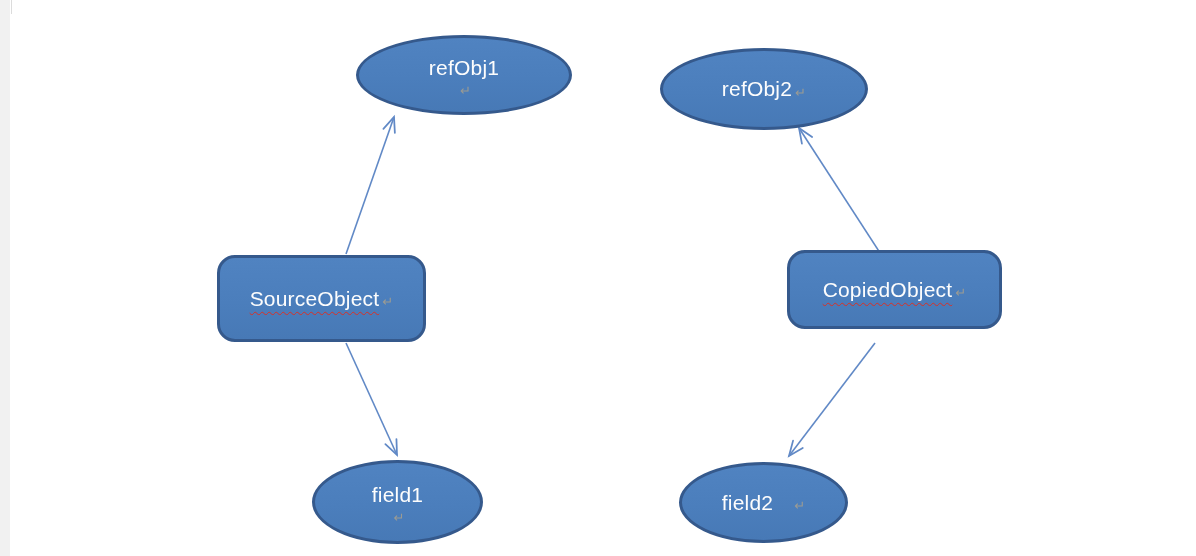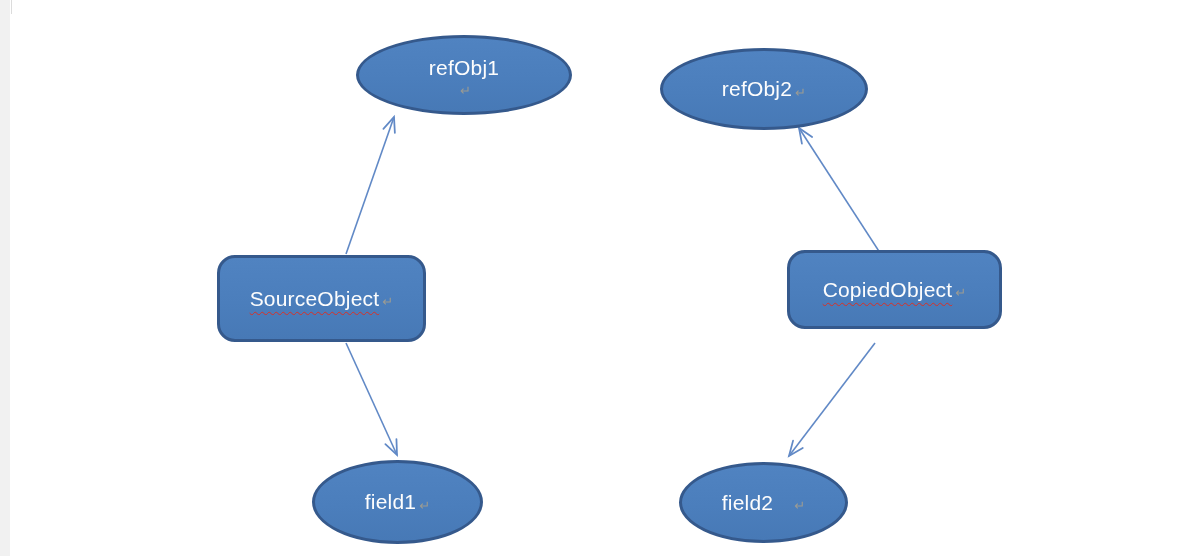--- a/index.html
+++ b/index.html
@@ -63,21 +63,21 @@
     margin-left: 3px;
     position: relative;
     top: 3px;
   }
 
   
   #n-refobj1      { left: 356px; top: 35px;  width: 216px; height: 80px; flex-direction: column; }
   #n-refobj2      { left: 660px; top: 48px;  width: 208px; height: 82px; align-items: center; }
   #n-sourceobject { left: 217px; top: 255px; width: 209px; height: 87px; }
   #n-copiedobject { left: 787px; top: 250px; width: 215px; height: 79px; }
-  #n-field1       { left: 312px; top: 460px; width: 171px; height: 84px; }
+  #n-field1       { left: 312px; top: 460px; width: 171px; height: 84px; flex-direction: column; }
   #n-field2       { left: 679px; top: 462px; width: 169px; height: 81px; gap: 18px; }
 </style>
 </head>
 <body>
 
 <div class="canvas">
 
   <div class="left-strip"></div>
   <div class="margin-tick"></div>
 

